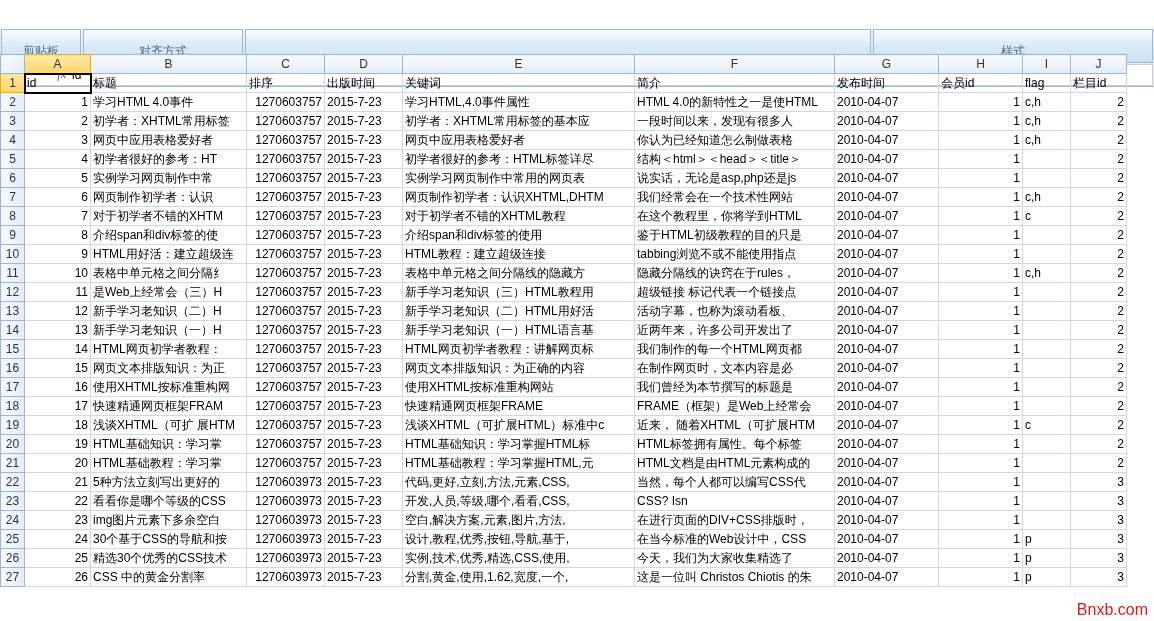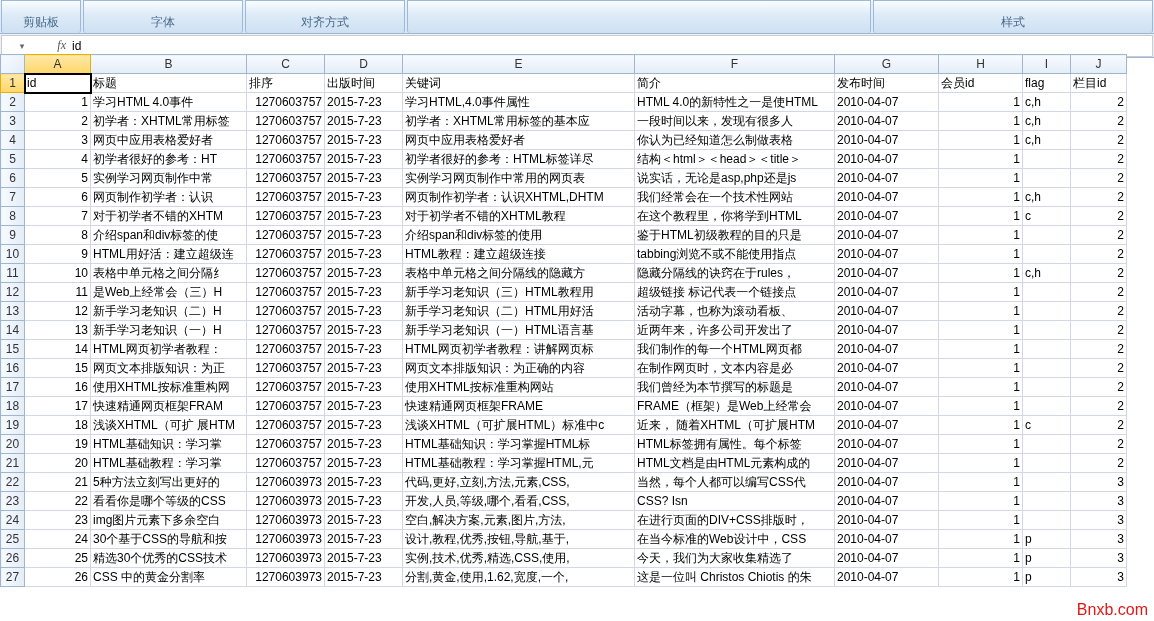--- a/index.html
+++ b/index.html
@@ -1,17 +1,17 @@
 <!DOCTYPE html>
 <html><head>
 <meta charset="utf-8">
 <style>
 * { margin: 0; padding: 0; box-sizing: border-box; }
 body { font-family: "Microsoft YaHei", "SimSun", Arial, sans-serif; font-size: 12px; background: #fff; overflow: hidden; width: 1154px; height: 621px; position: relative; }
-.ribbon { display: flex; height: 34px; border-bottom: 1px solid #a0b8d8; background: linear-gradient(#eaf1fb,#d7e6f7); }
+.ribbon { display: flex; height: 34px; border-bottom: 1px solid #a0b8d8; background: linear-gradient(#eaf1fb,#d7e6f7); margin-top: 29px; }
 .ribbon-group { flex: 1; border: 1px solid #a0b8d8; border-bottom: none; display: flex; align-items: flex-end; justify-content: center; padding-bottom: 2px; color: #4a6a8a; background: linear-gradient(#fafdff,#dfecf8 40%,#cde0f3); margin: 0 1px; border-radius: 0 0 3px 3px; }
 .ribbon-group.small { flex: 0 0 80px; }
 .ribbon-group.med { flex: 0 0 160px; }
 .namebox-row { display: flex; align-items: center; height: 24px; border-bottom: 1px solid #a0b8d8; background: #e9f0f9; }
 .name-box { display: flex; align-items: center; width: 148px; border-right: 1px solid #a0b8d8; height: 22px; background: #fff; margin: 1px; }
 .name-box span { flex: 1; text-align: center; }
 .dd { width: 14px; height: 14px; display: flex; align-items: center; justify-content: center; color: #666; font-size: 9px; border-left: 1px solid #ccc; cursor: pointer;}
 .fx-area { display: flex; align-items: center; flex: 1; background: #fff; margin: 1px; height: 22px; border: 1px solid #ccc; }
 .fx-btn { width: 24px; text-align: right; font-style: italic; font-family: "Times New Roman"; color: #555; cursor: pointer; }
 .fx-input { flex: 1; padding-left: 6px; }
@@ -24,21 +24,20 @@
 .corner { background: linear-gradient(135deg,#f7fbff,#e4ecf7); border-color:#9eb6ce;}
 .selcell { outline: 2px solid #000; outline-offset: -1px; }
 .num { text-align: right; }
 .watermark { position: absolute; right: 6px; bottom: 2px; color: #e01818; font-size: 16px; font-family: Arial; }
 </style>
 </head>
 <body>
 
 <div class="ribbon">
   <div class="ribbon-group small">剪贴板</div>
-  <div class="ribbon-group med">字体</div>
   <div class="ribbon-group med">对齐方式</div>
   <div class="ribbon-group"></div>
   <div class="ribbon-group" style="flex:0 0 280px">样式</div>
 </div>
 
 <div class="namebox-row">
   <div class="fx-area">
     <div style="width:40px;display:flex;justify-content:center">
         <span class="dd" style="border:none">▾</span>
       </div>

